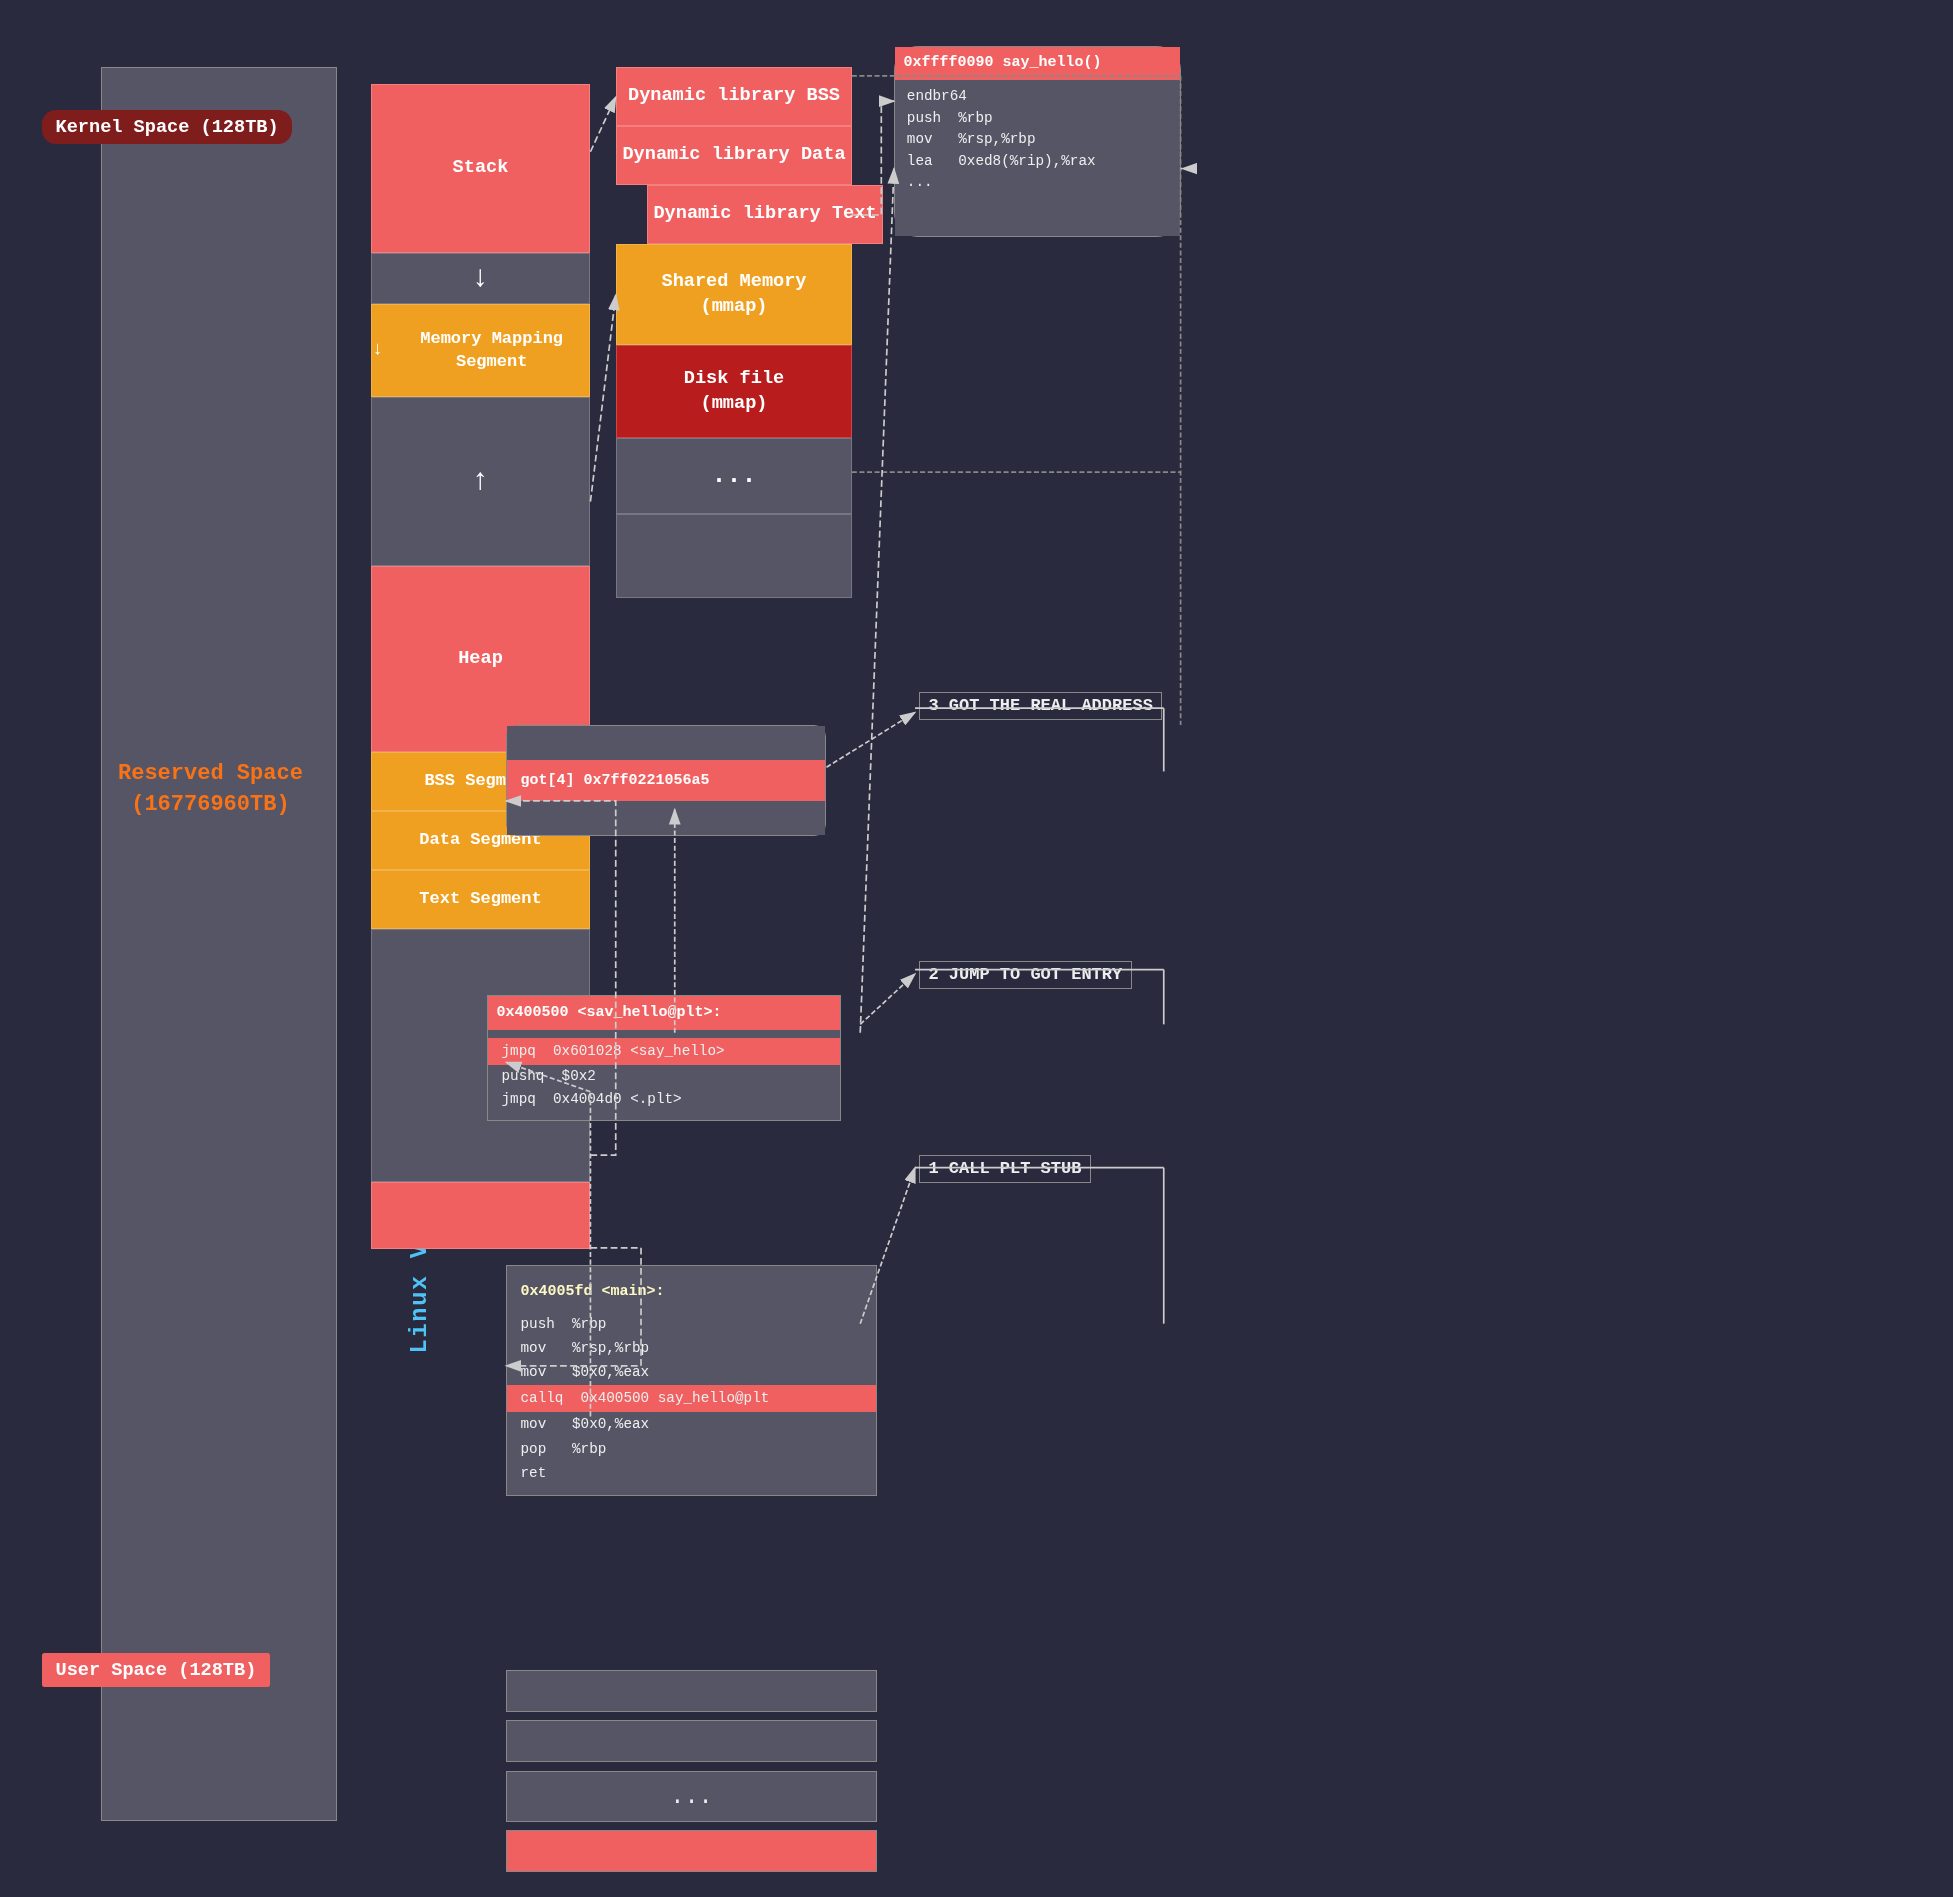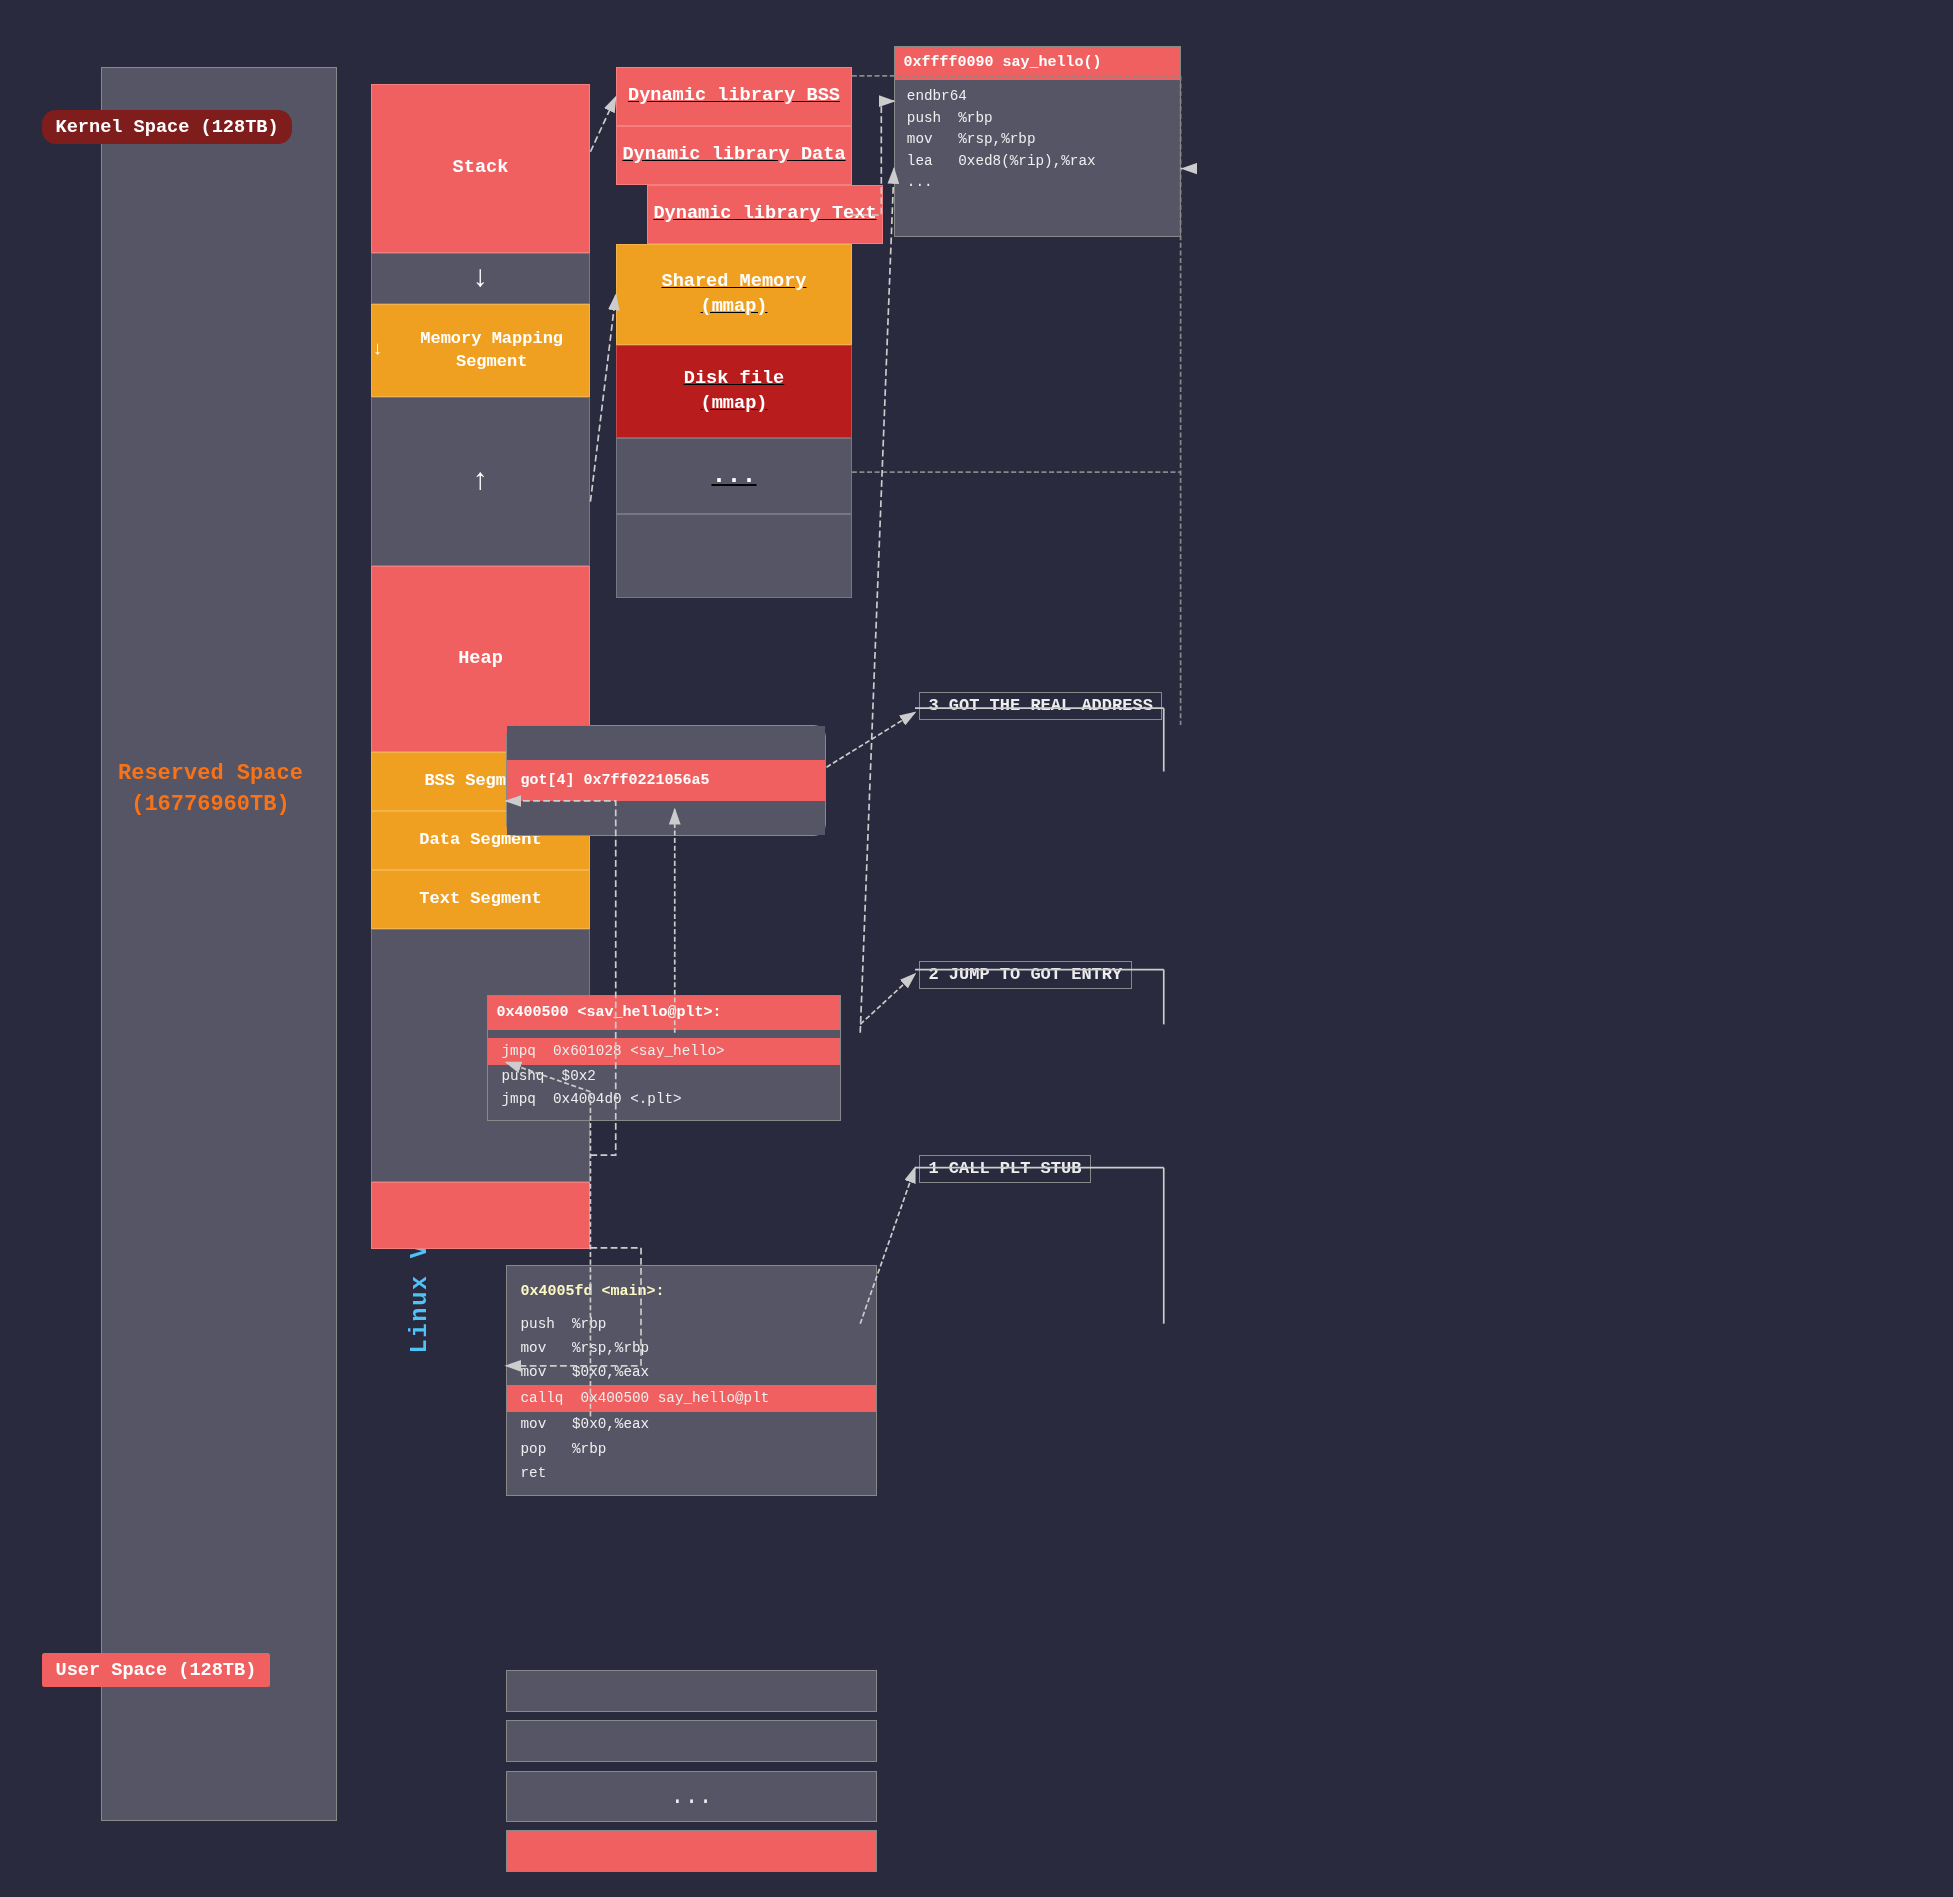--- a/index.html
+++ b/index.html
@@ -112,21 +112,20 @@
     .seg-text { background: #f0a020; height: 59px; font-size: 17px; }
     .seg-gap3 { background: #555566; height: 253px; }
     .seg-bottom-red { background: #f06060; height: 67px; }
 
     
     .detail-col {
       position: absolute;
       left: 616px;
       top: 67px;
       width: 276px;
-      text-decoration: underline;
     }
 
     .detail-block {
       width: 236px;
       display: flex;
       align-items: center;
       justify-content: center;
       text-align: center;
       font-weight: bold;
       color: white;
@@ -312,21 +311,21 @@
   <div class="detail-col">
     <div class="detail-block detail-bss">Dynamic library BSS</div>
     <div class="detail-block detail-lib-data">Dynamic library Data</div>
     <div class="detail-block detail-lib-text">Dynamic library Text</div>
     <div class="detail-block detail-shared-mem">Shared Memory<br>(mmap)</div>
     <div class="detail-block detail-disk">Disk file<br>(mmap)</div>
     <div class="detail-block detail-dots">...</div>
     <div class="detail-block detail-gap"></div>
   </div>
 
-  <div class="code-box" style="left:894px; top:46px; width:287px;">
+  <div class="code-box" style="left:894px; top:46px; width:287px;border-radius:24px;">
     <div class="code-box-header">0xffff0090 say_hello()</div>
     <div>endbr64</div>
     <div>push&nbsp;&nbsp;%rbp</div>
     <div>mov&nbsp;&nbsp;&nbsp;%rsp,%rbp</div>
     <div>lea&nbsp;&nbsp;&nbsp;0xed8(%rip),%rax</div>
     <div>...</div>
     <div style="height:34px;background:#555566;margin:8.4px -11.8px -8.4px -11.8px;"></div>
   </div>
 
   <div class="got-box" style="left:506px; top:725px; width:320px;border-radius:12px;">

